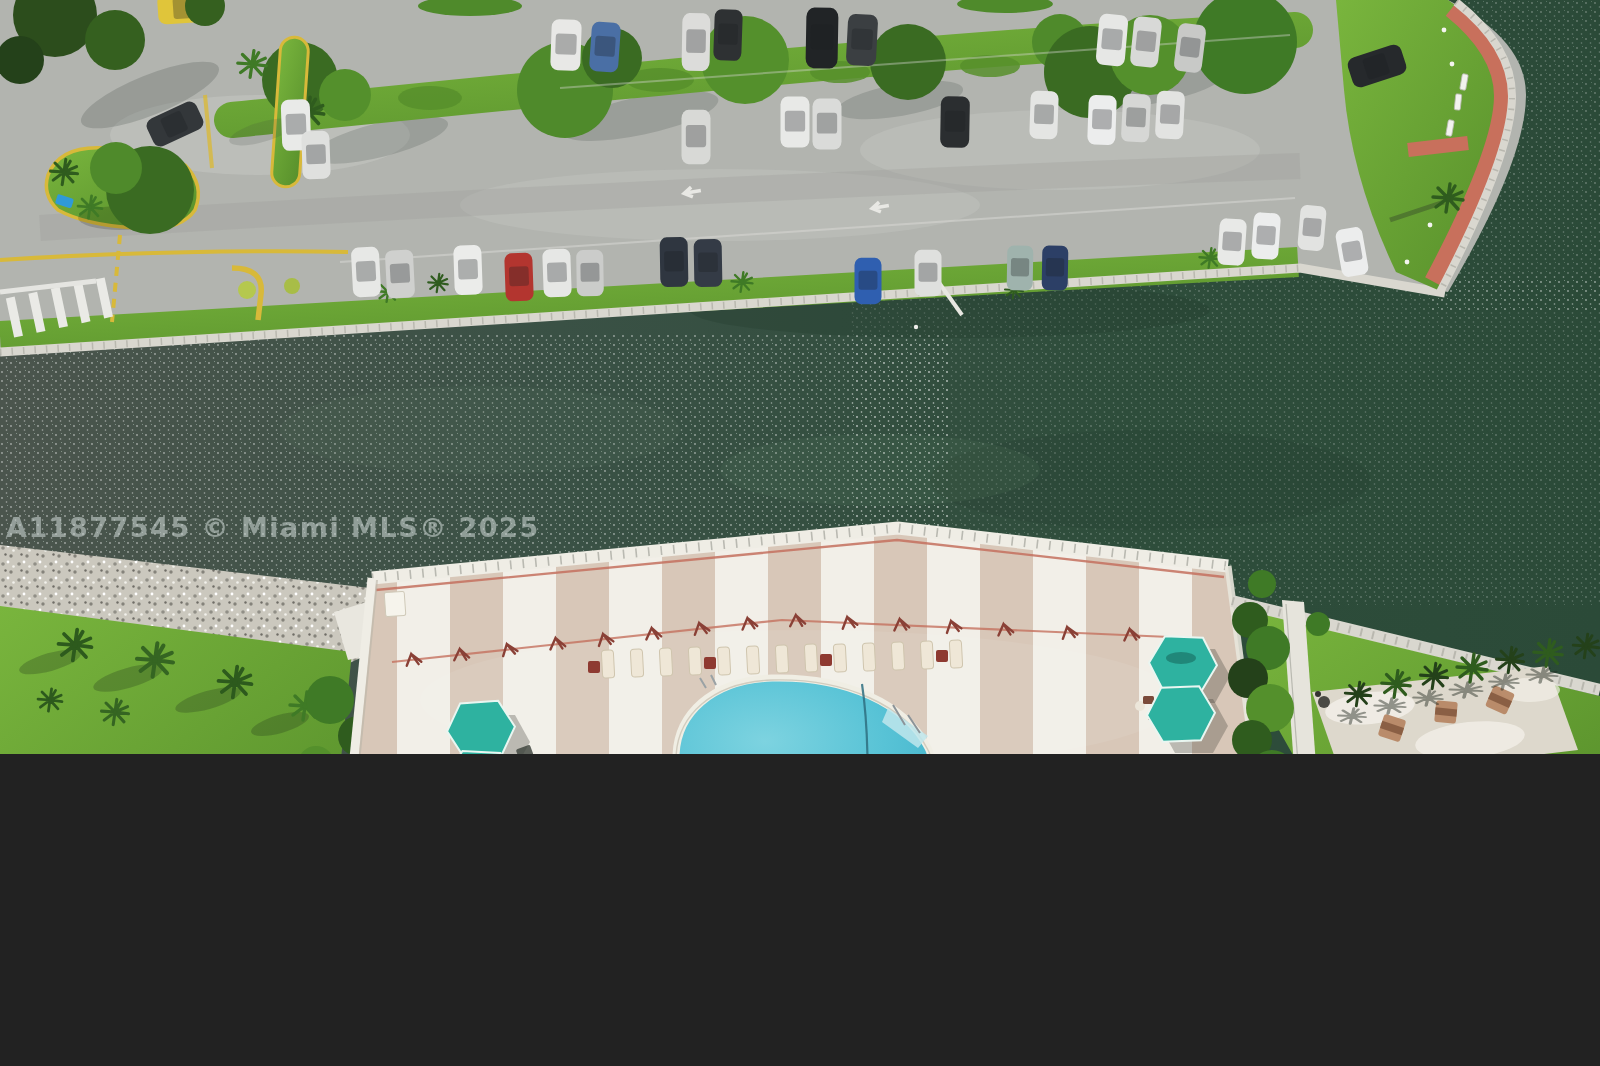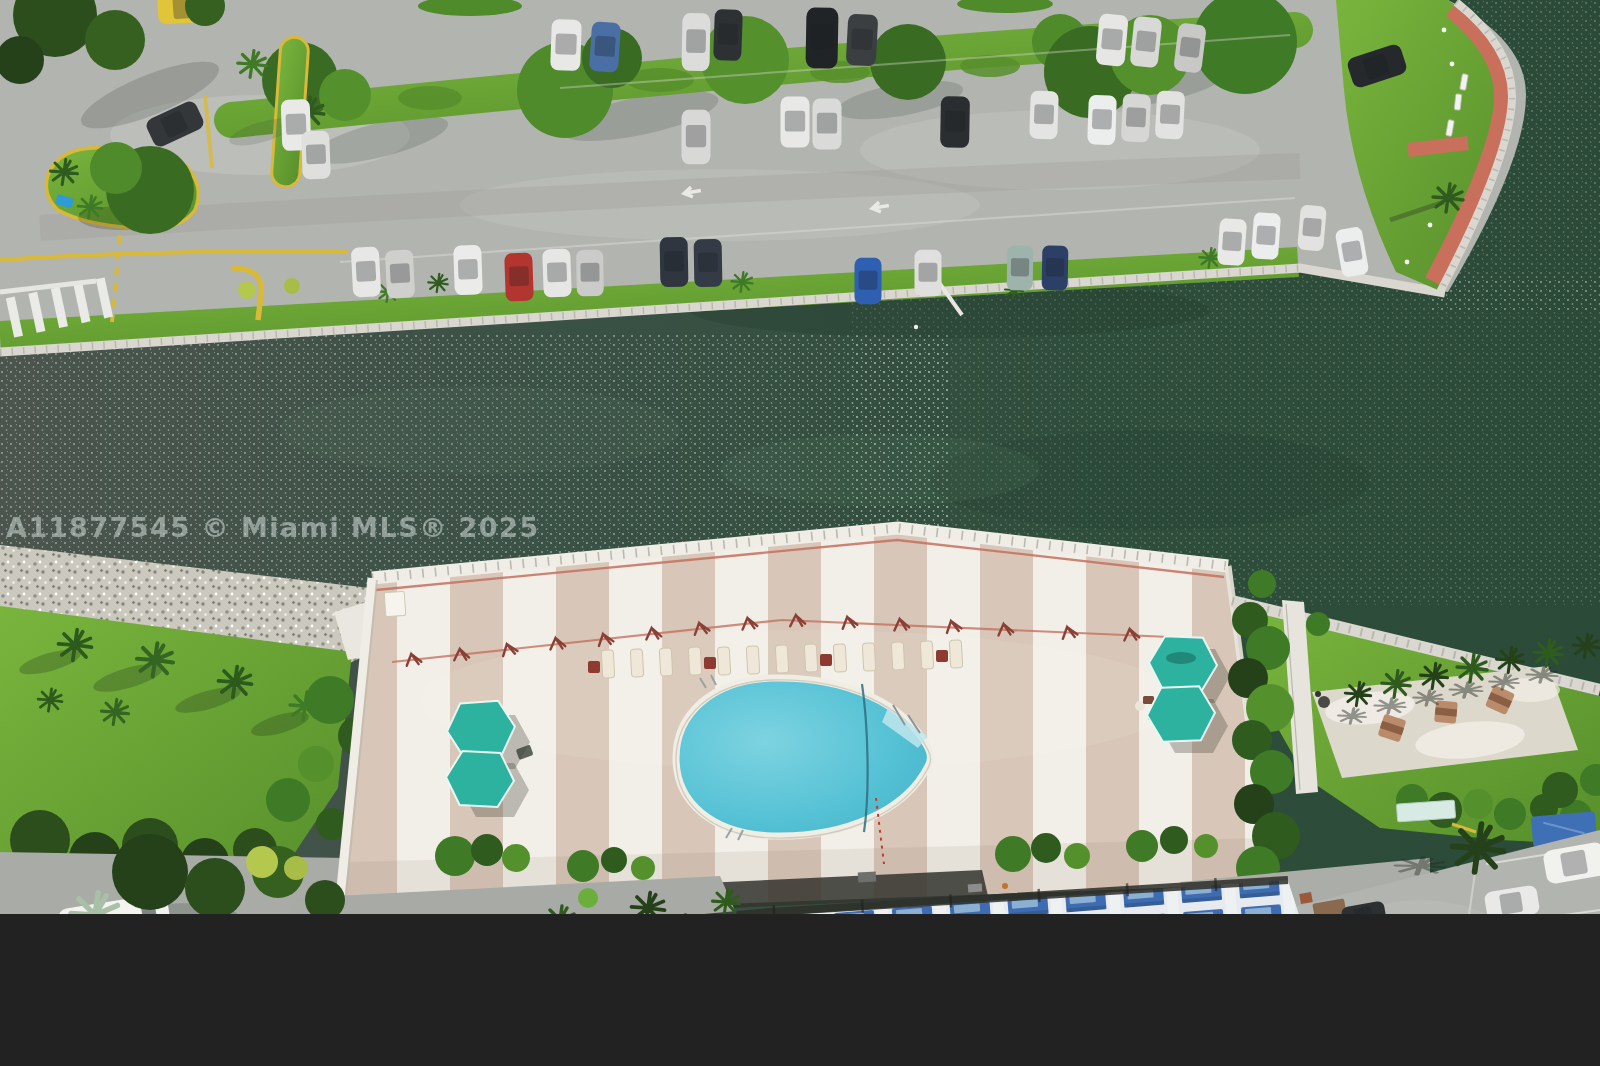--- a/index.html
+++ b/index.html
@@ -1,16 +1,16 @@
 <!DOCTYPE html>
 <html style="--c-asphalt: #b2b4af; --c-asphalt-dark: #a0a29d; --c-deck-tan: #d8c7b8; --c-deck-white: #f2efe8; --c-umbrella: #2eb2a0; --c-awning: #3e6cb2; --c-awning-light: #8fb3d4; --c-watermark: #c6d0cd; --c-water-1: #4b554d; --c-water-2: #3a5145; --c-water-3: #2e4d3b; --c-water-4: #2b4a38; --c-grass-light: #79b53d; --c-grass-dark: #578f2b; --c-pool: #58c3d6; --c-brick-path: #c8705c; --c-rope-red: #c4705e; --c-seawall: #d9d7cf; --c-rock: #cbc8be; --c-netting: #2e2e29; --c-curb-yellow: #d8b93a;"><head>
 <meta charset="utf-8">
 <style>
   html,body{margin:0;padding:0;background:#222;}
-  .stage{position:relative;width:1600px;height:914px;overflow:hidden;background:#3a5244;
+  .stage{position:relative;width:1600px;height:754px;overflow:hidden;background:#3a5244;
          font-family:"DejaVu Sans",sans-serif;}
   svg{display:block}
   .asph{fill:var(--c-asphalt,#b2b4af)}
   .deckTan{fill:var(--c-deck-tan,#d8c7b8)}
   .deckWhite{fill:var(--c-deck-white,#f2efe8)}
   .umb{color:var(--c-umbrella,#2eb2a0);stroke:#e9f6f1;stroke-width:2}
   .awning{fill:var(--c-awning,#3e6cb2)}
   .ws1{stop-color:var(--c-water-1,#4b554d)} .ws2{stop-color:var(--c-water-2,#3a5145)}
   .ws3{stop-color:var(--c-water-3,#2e4d3b)} .ws4{stop-color:var(--c-water-4,#2b4a38)}
   .lg1{stop-color:var(--c-grass-light,#79b53d)} .lg2{stop-color:var(--c-grass-dark,#578f2b)}

